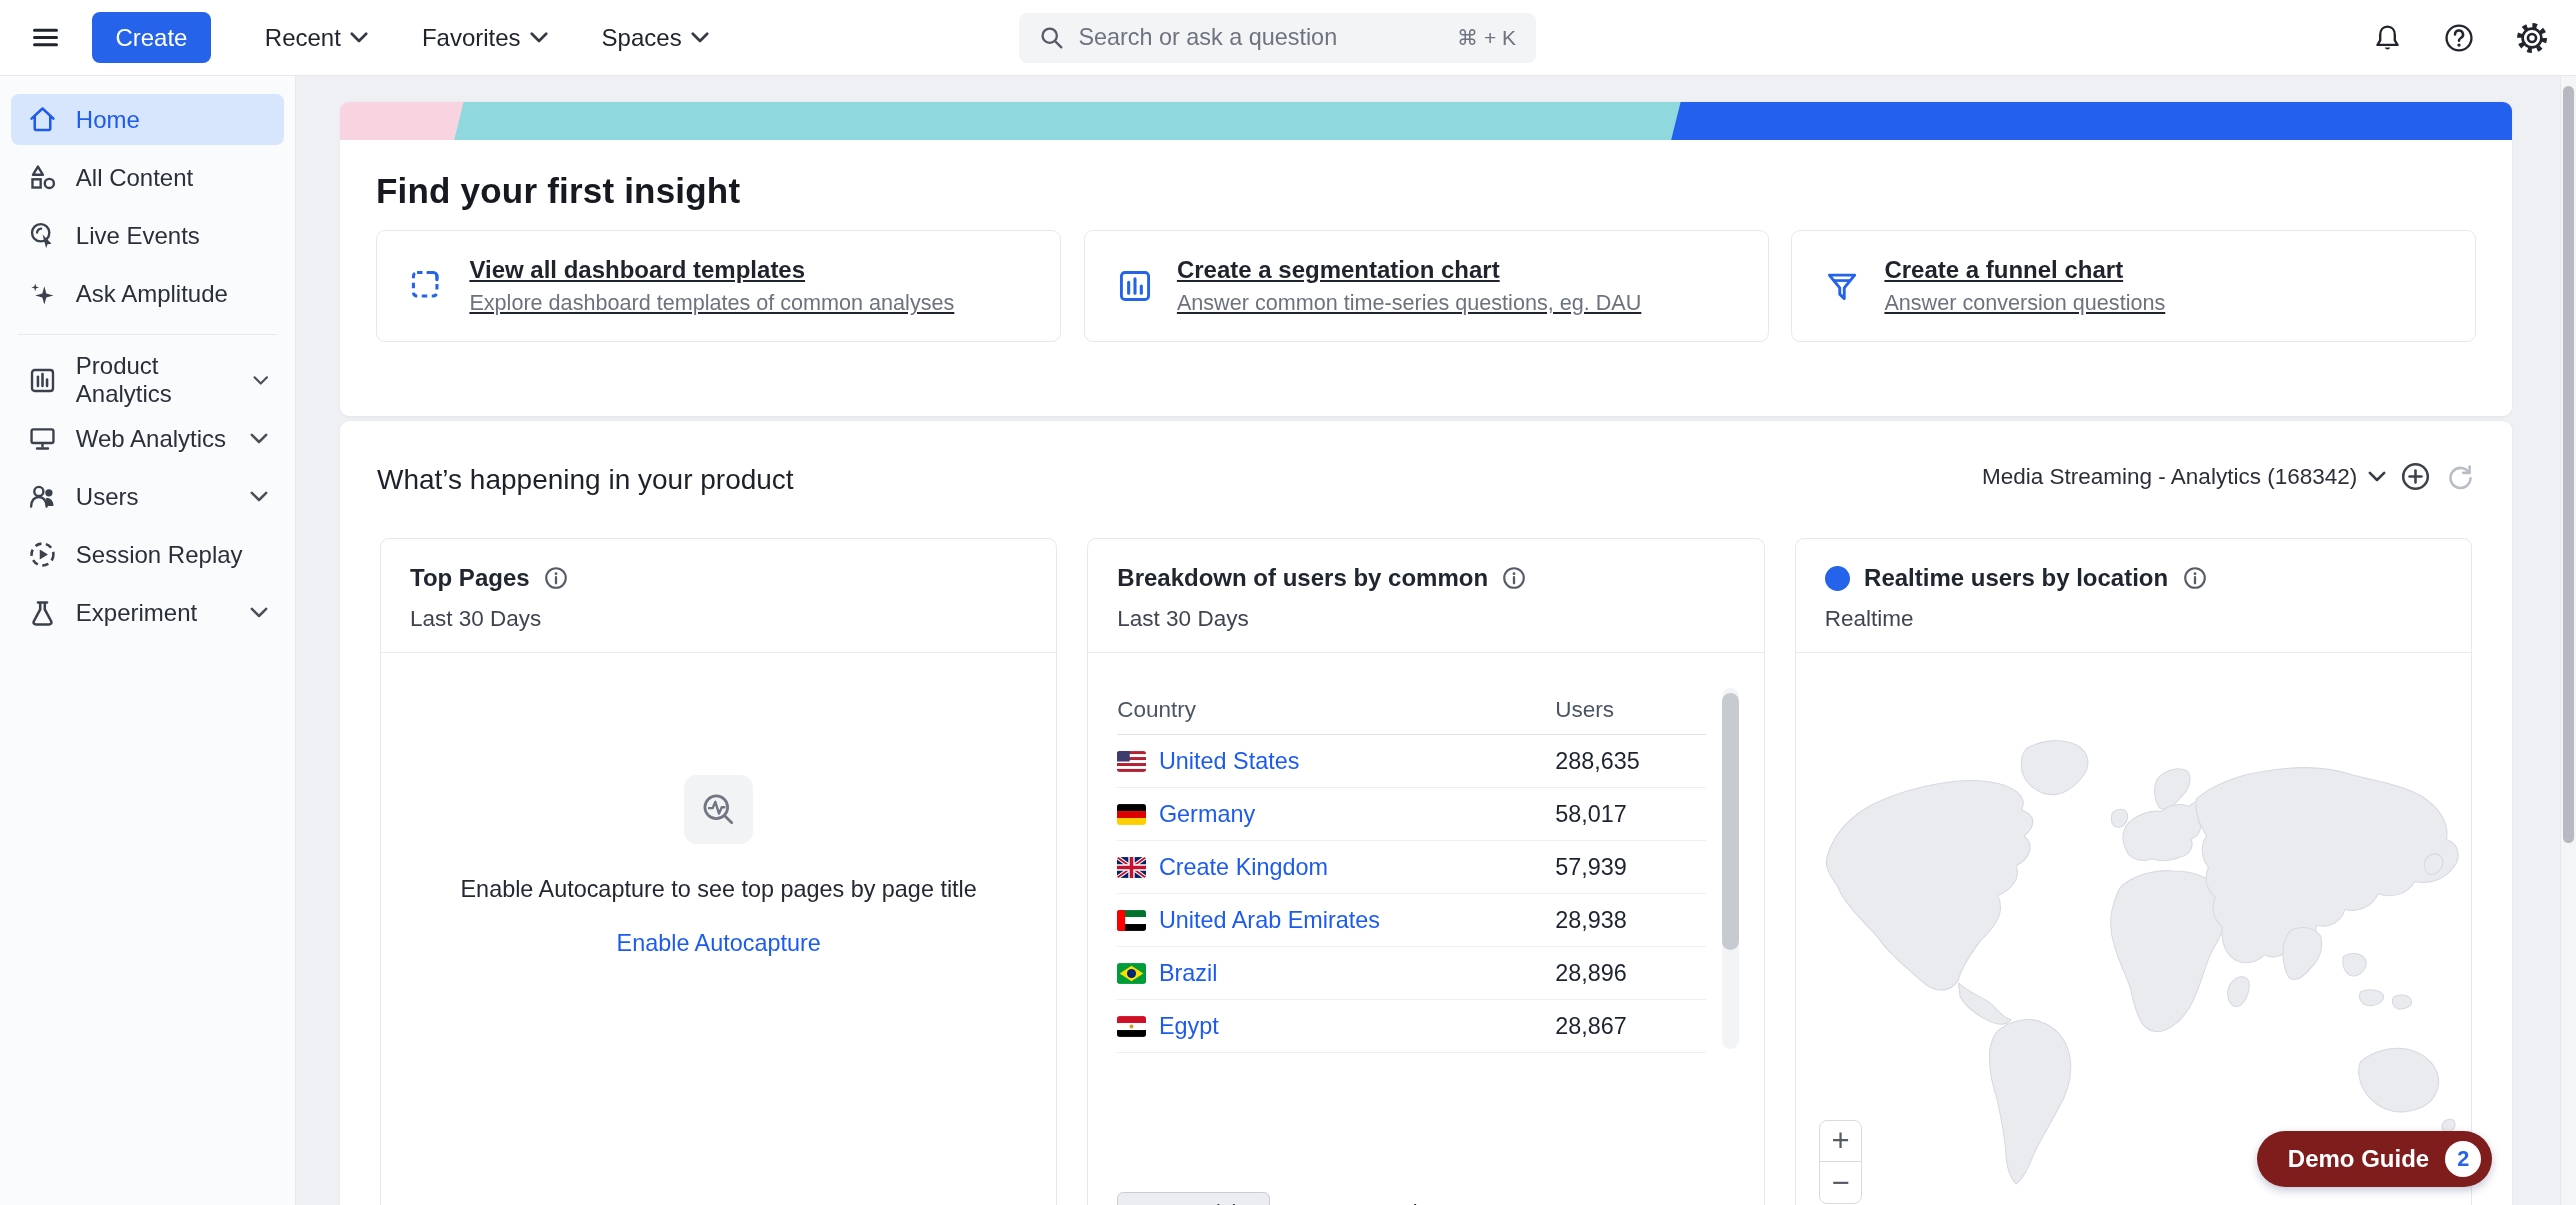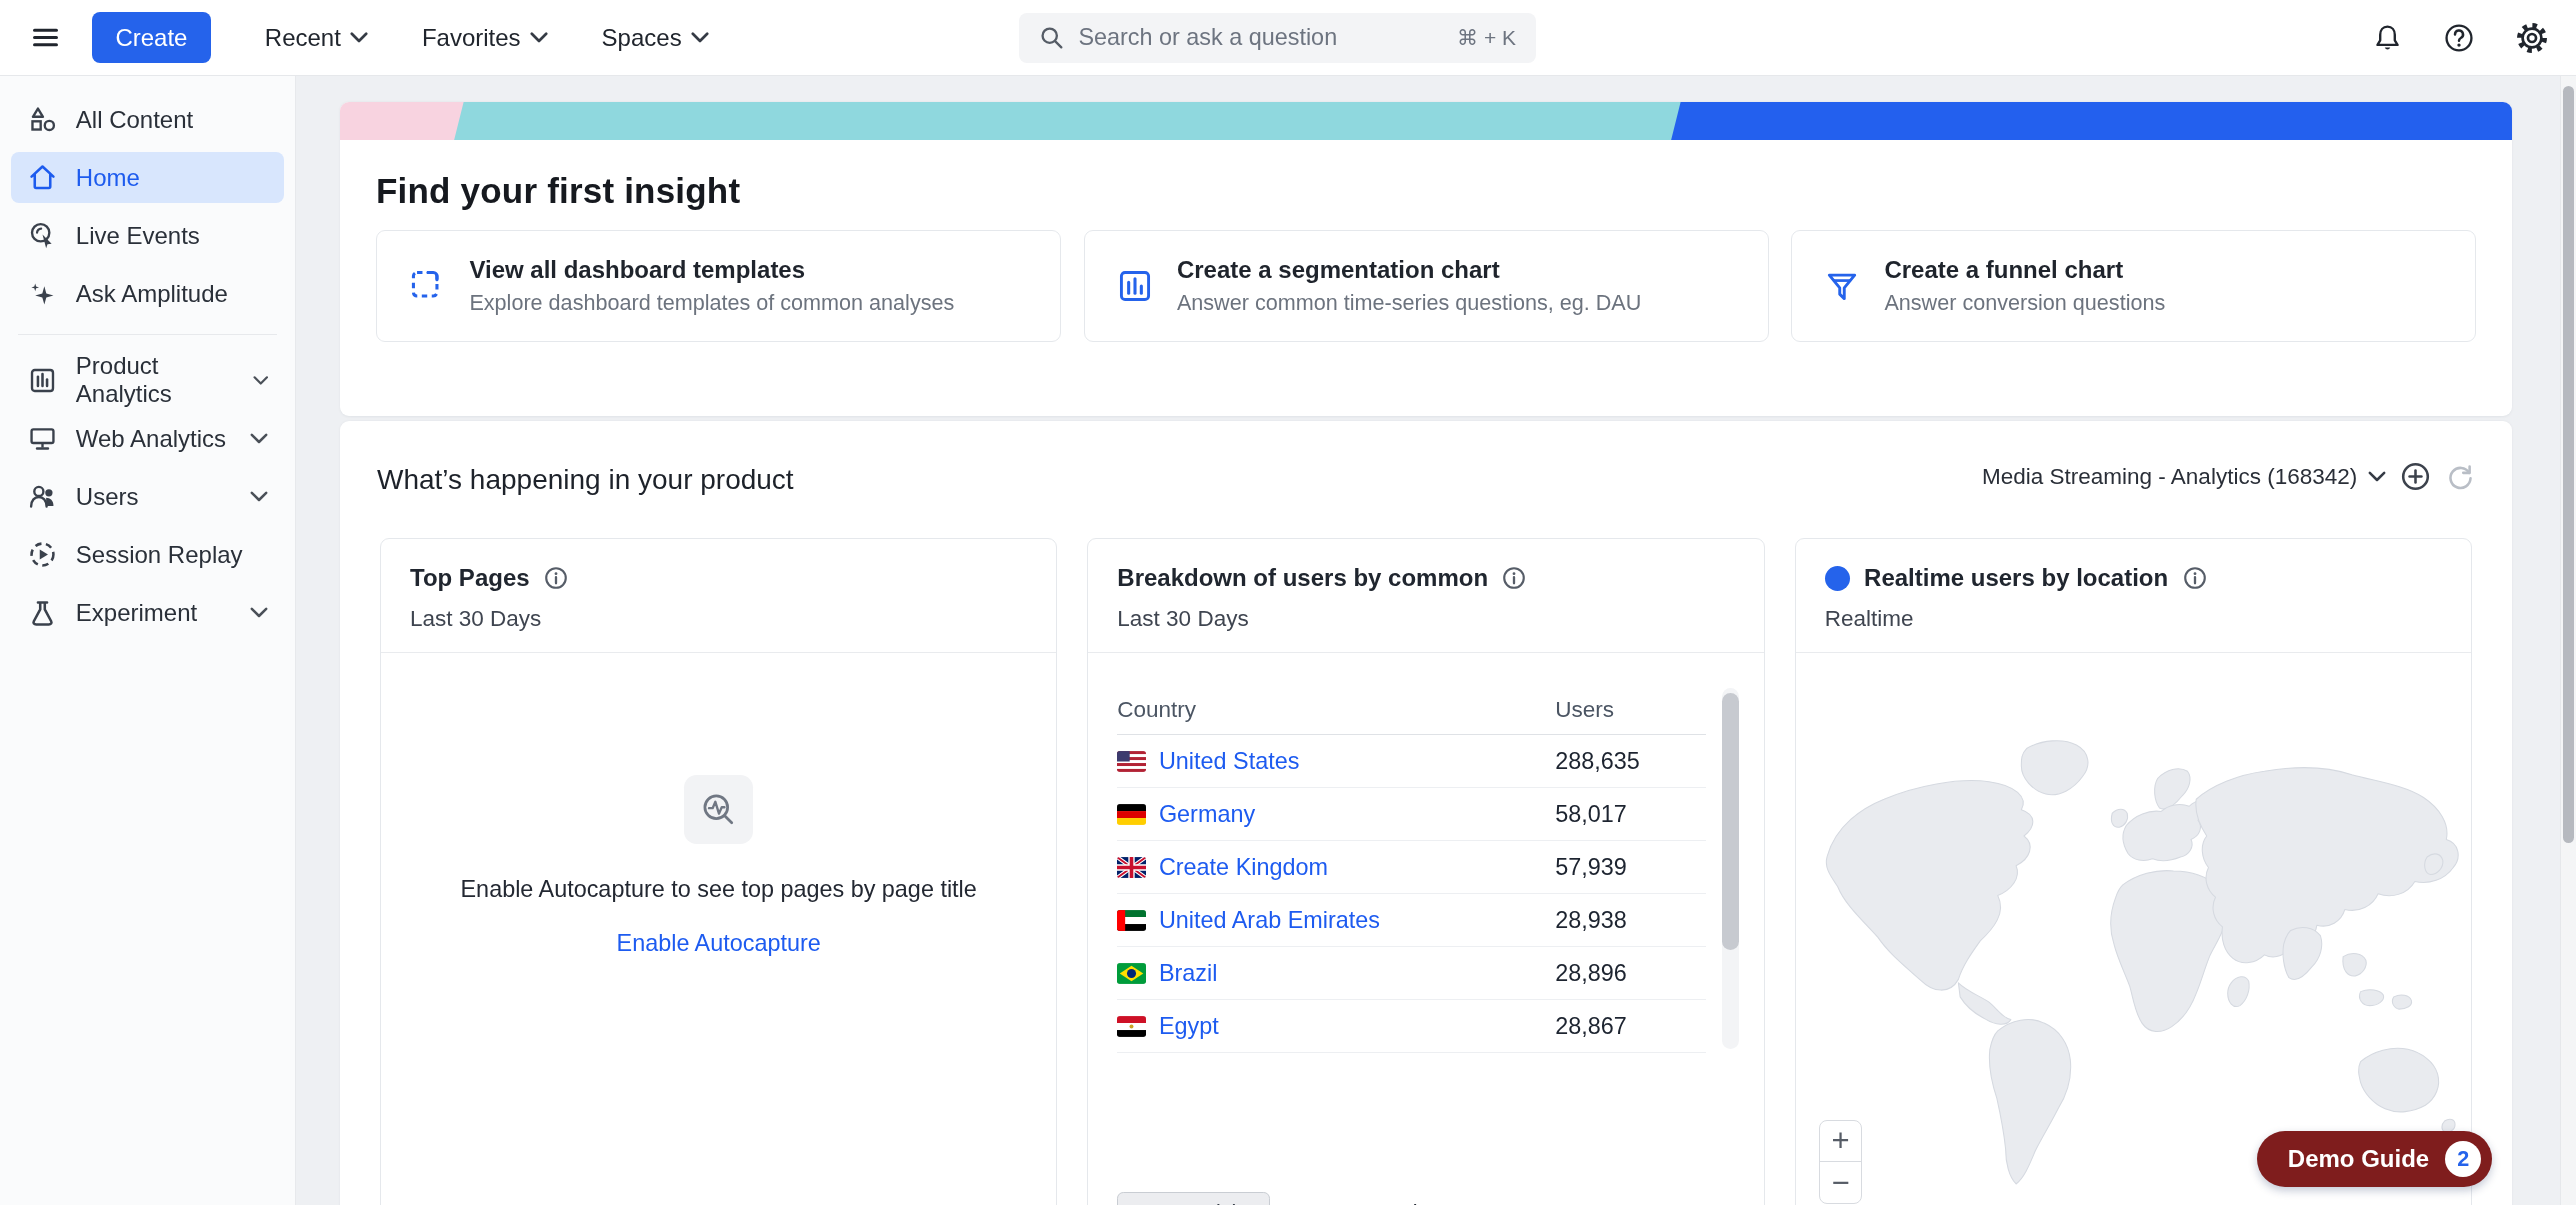--- a/index.html
+++ b/index.html
@@ -41,21 +41,21 @@
   .page-scroll .thumb { position:absolute; left:1.8px; right:1.8px; top:10px; height:757px; background:#b6b9bf; border-radius:6.3px; }
 
   .card-shadow { box-shadow:0 0.9px 2.7px rgba(20,30,50,.06); }
 
   
   .banner { position:absolute; left:44px; top:26px; width:2172px; height:314px; background:#fff;
     border-radius:9px; overflow:hidden; }
   .stripe { position:relative; height:38px; overflow:hidden; }
   .stripe .seg { position:absolute; top:-3.6px; bottom:-3.6px; }
   .banner-title { position:absolute; left:36px; top:69px; font-size:35px; font-weight:600; color:#16191f; letter-spacing:0.2px; }
-  .banner-cards { position:absolute; left:36px; right:36px; top:128px; display:flex; gap:22.5px; }
+  .banner-cards { position:absolute; left:36px; right:36px; top:128px; display:flex; gap:22.5px;text-decoration:underline; }
   .b-card { flex:1; height:112px; border:1.8px solid #e5e8ec; border-radius:9px; background:#fff;
     display:flex; align-items:center; padding:0 31px; gap:23.4px; cursor:pointer; }
   .b-card .bicon { width:38px; height:38px; color:#2563eb; flex:0 0 auto; }
   .b-title { font-size:24px; font-weight:600; color:#1f242c; }
   .b-sub { font-size:21.6px; color:#6c737e; margin-top:6.3px; }
 
   
   .section { position:absolute; left:44px; top:345px; width:2172px; height:846px; background:#fff; border-radius:9px; }
   .section-title { position:absolute; left:37px; top:43px; font-size:28px; font-weight:500; color:#1d222a; }
   .section-controls { position:absolute; right:36px; top:40px; display:flex; align-items:center; gap:14px; }
@@ -171,33 +171,33 @@
       <svg width="34" height="34" viewBox="0 0 38 38">
           <circle cx="19" cy="19" r="14" fill="none" stroke="#20252d" stroke-width="5.5" stroke-dasharray="5 6"></circle>
           <circle cx="19" cy="19" r="10.5" fill="none" stroke="#20252d" stroke-width="3"></circle>
           <circle cx="19" cy="19" r="4.5" fill="none" stroke="#20252d" stroke-width="3"></circle>
         </svg>
     </span>
   </div>
 </div>
 
 <div class="sidebar">
+  <div class="side-item active">
+    <svg class="sicon" viewBox="0 0 34 34">
+        <path d="M5 16 L17 5 L29 16 M8.5 13.5 V27 a1.5 1.5 0 0 0 1.5 1.5 H24 a1.5 1.5 0 0 0 1.5 -1.5 V13.5" fill="none" stroke="currentColor" stroke-width="2.8" stroke-linecap="round" stroke-linejoin="round"></path>
+      </svg>
+    <span>Home</span>
+  </div>
   <div class="side-item">
     <svg class="sicon" viewBox="0 0 34 34">
         <path d="M12 5 L17.5 14 H6.5 Z" fill="none" stroke="currentColor" stroke-width="2.6" stroke-linejoin="round"></path>
         <rect x="6" y="19" width="9" height="9" fill="none" stroke="currentColor" stroke-width="2.6"></rect>
         <circle cx="24.5" cy="23.5" r="5" fill="none" stroke="currentColor" stroke-width="2.6"></circle>
       </svg>
     <span>All Content</span>
-  </div>
-  <div class="side-item active">
-    <svg class="sicon" viewBox="0 0 34 34">
-        <path d="M5 16 L17 5 L29 16 M8.5 13.5 V27 a1.5 1.5 0 0 0 1.5 1.5 H24 a1.5 1.5 0 0 0 1.5 -1.5 V13.5" fill="none" stroke="currentColor" stroke-width="2.8" stroke-linecap="round" stroke-linejoin="round"></path>
-      </svg>
-    <span>Home</span>
   </div>
   <div class="side-item">
     <svg class="sicon" viewBox="0 0 34 34">
         <circle cx="15" cy="14" r="9.5" fill="none" stroke="currentColor" stroke-width="2.6"></circle>
         <path d="M11 14 a4.5 4.5 0 0 1 4.5 -4.5" fill="none" stroke="currentColor" stroke-width="2.4" stroke-linecap="round"></path>
         <path d="M17 16 L27 26 L22.5 26.5 L21 31 Z" fill="currentColor"></path>
       </svg>
     <span>Live Events</span>
   </div>
   <div class="side-item">

